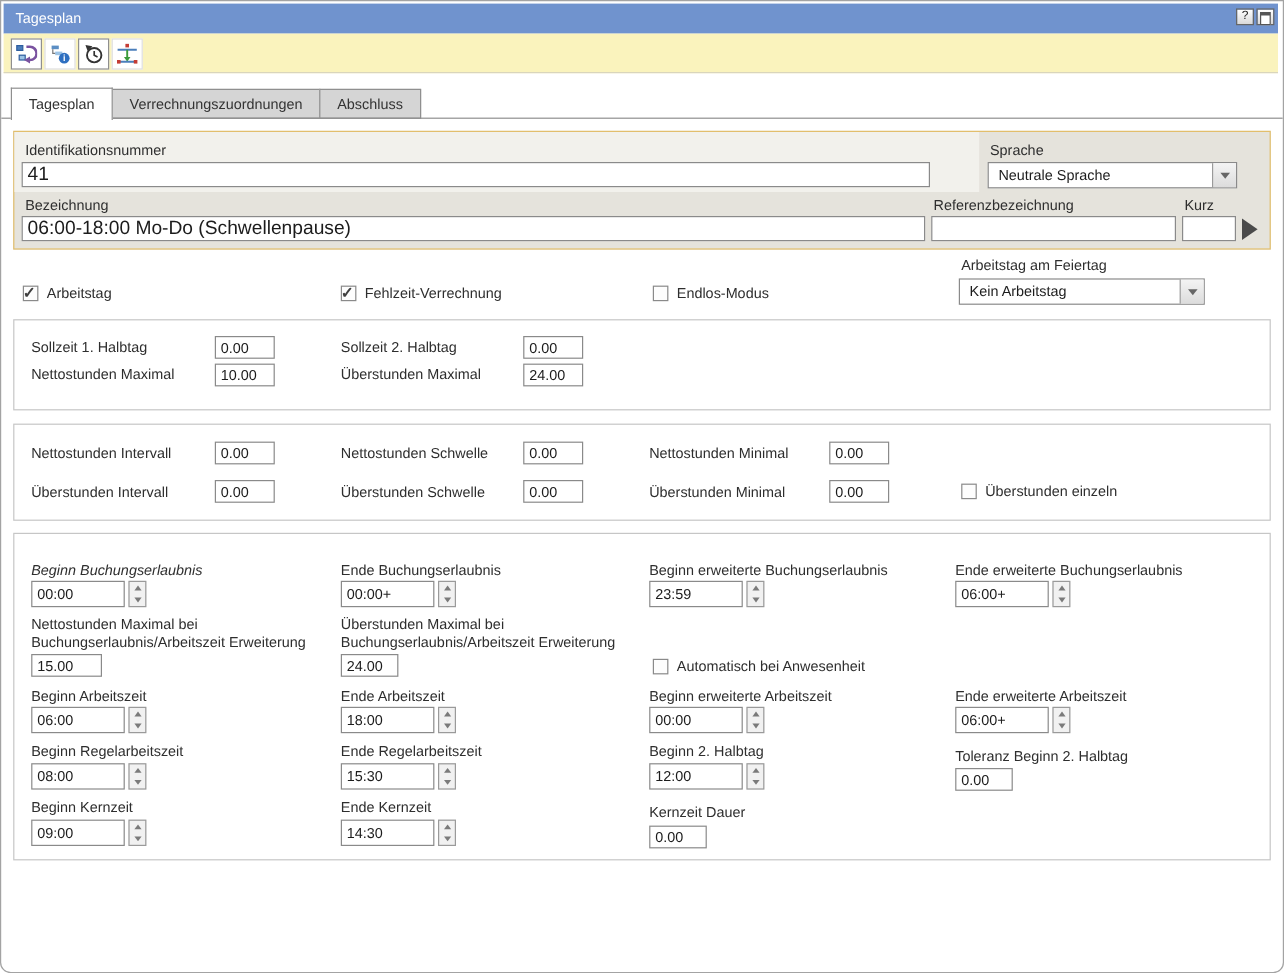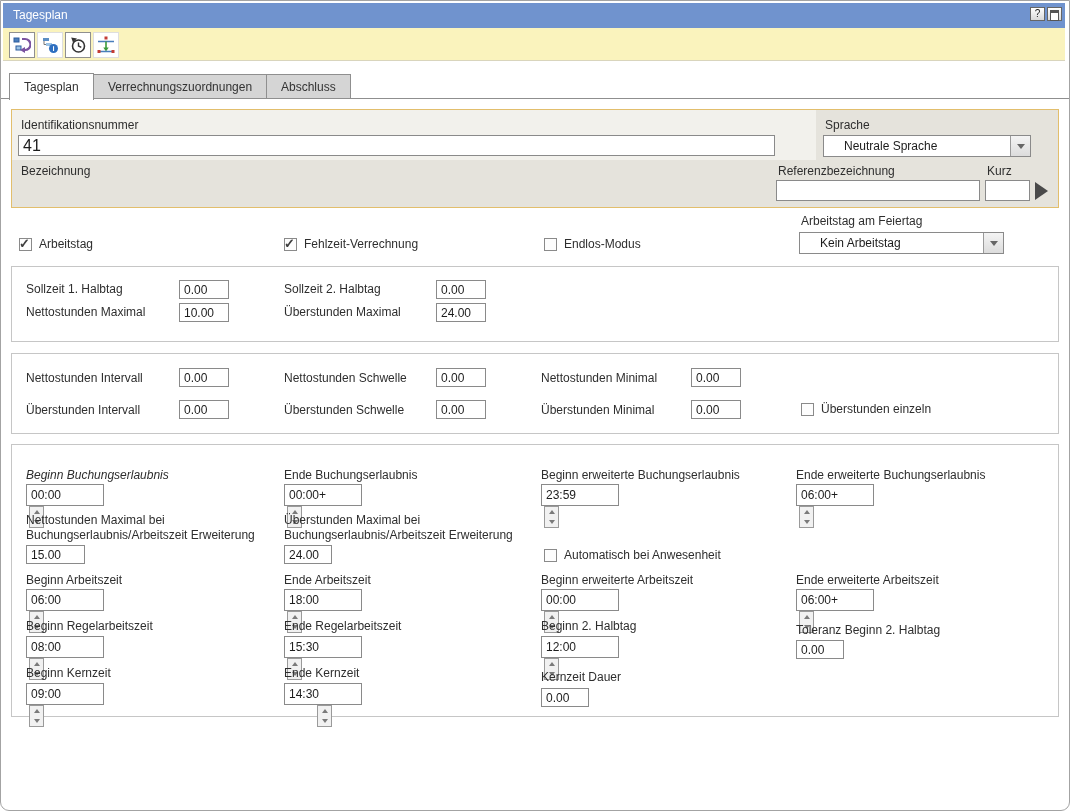--- a/index.html
+++ b/index.html
@@ -19,33 +19,33 @@
        text-align:center;line-height:24px;padding:0 14px;cursor:pointer;z-index:0;color:#333;}
   .tab.active{top:72px;height:27px;background:#fff;border-bottom:none;z-index:2;line-height:26px;}
   .panel{position:absolute;left:10px;top:108px;width:1048px;height:99px;box-sizing:border-box;
          border:1px solid #e2be6c;background:#e5e3dc;}
   .panel-light{position:absolute;left:11px;top:109px;width:804px;height:50px;background:#f2f1ec;}
   .lbl{position:absolute;white-space:nowrap;color:#2e2e2e;}
   input.txt{position:absolute;box-sizing:border-box;border:1px solid #8a8a8a;background:#fff;color:#1c1c1c;
             font-family:"Liberation Sans",sans-serif;font-size:16px;padding:1px 4px;height:21px;}
   input.num{position:absolute;box-sizing:border-box;border:1px solid #8a8a8a;background:#fff;color:#1c1c1c;
             font-family:"Liberation Sans",sans-serif;font-size:12px;padding:1px 4px;width:50px;height:19px;}
-  .timef{position:absolute;display:flex;flex-direction:column;}
+  .timef{position:absolute;display:flex;}
   .timef input{box-sizing:border-box;width:78px;height:22px;border:1px solid #8a8a8a;background:#fff;color:#1c1c1c;
                font-family:"Liberation Sans",sans-serif;font-size:12px;padding:1px 4px;}
   .spin{width:15px;height:22px;margin-left:3px;box-sizing:border-box;border:1px solid #9a9a9a;background:#f1f1f1;
         display:flex;flex-direction:column;cursor:pointer;}
   .su,.sd{flex:1;position:relative;}
   .su::after,.sd::after{content:"";position:absolute;left:50%;top:50%;transform:translate(-50%,-50%);
         border-left:3px solid transparent;border-right:3px solid transparent;}
   .su::after{border-bottom:4px solid #7a7a7a;}
   .sd::after{border-top:4px solid #7a7a7a;}
   .dd{position:absolute;height:22px;box-sizing:border-box;border:1px solid #8a8a8a;background:#fff;
       display:flex;align-items:center;cursor:pointer;}
-  .ddtext{flex:1;padding-left:20px;color:#1c1c1c;white-space:nowrap;overflow:hidden;}
+  .ddtext{flex:1;padding-left:8px;color:#1c1c1c;white-space:nowrap;overflow:hidden;}
   .ddbtn{width:19px;align-self:stretch;background:linear-gradient(#f4f4f4,#dcdcdc);border-left:1px solid #9a9a9a;
          display:flex;align-items:center;justify-content:center;}
   .ddarrow{border-left:4px solid transparent;border-right:4px solid transparent;border-top:5px solid #666;}
   .cb{position:absolute;display:flex;align-items:center;cursor:pointer;}
   .box{width:11px;height:11px;border:1px solid #8a8a8a;background:#fdfdfd;position:relative;}
   .box.checked::after{content:"\2713";position:absolute;left:-1px;top:-3px;font-size:13px;color:#3f3f3f;font-weight:bold;}
   .cbl{margin-left:7px;text-align:center;}
   .group{position:absolute;left:10px;width:1048px;box-sizing:border-box;border:1px solid #c6c6c6;background:#fff;}
   .tri{position:absolute;left:1034px;top:181px;width:0;height:0;border-left:13px solid #4a4a4a;
        border-top:9px solid transparent;border-bottom:9px solid transparent;cursor:pointer;}
@@ -111,20 +111,21 @@
   <span class="lbl" style="left:20px;top:117px;">Identifikationsnummer</span>
   <input class="txt" style="left: 17px; top: 134px; width: 757px;" value="41">
   <span class="lbl" style="left:824px;top:117px;">Sprache</span>
   <div class="dd" style="left:822px;top:134px;width:208px;">
     <span class="ddtext">Neutrale Sprache</span>
     <span class="ddbtn">
         <i class="ddarrow"></i>
       </span>
   </div>
   <span class="lbl" style="left:20px;top:163px;">Bezeichnung</span>
+  <input class="txt" style="left: 17px; top: 179px; width: 753px;" value="06:00-18:00 Mo-Do (Schwellenpause)">
   <span class="lbl" style="left:777px;top:163px;">Referenzbezeichnung</span>
   <input class="txt" style="left: 775px; top: 179px; width: 204px;">
   <span class="lbl" style="left:986px;top:163px;">Kurz</span>
   <input class="txt" style="left: 984px; top: 179px; width: 45px;">
   <div class="tri"></div>
 
   <div class="cb" style="left:18px;top:236px;">
     <span class="box checked"></span>
     <span class="cbl">Arbeitstag</span>
   </div>

